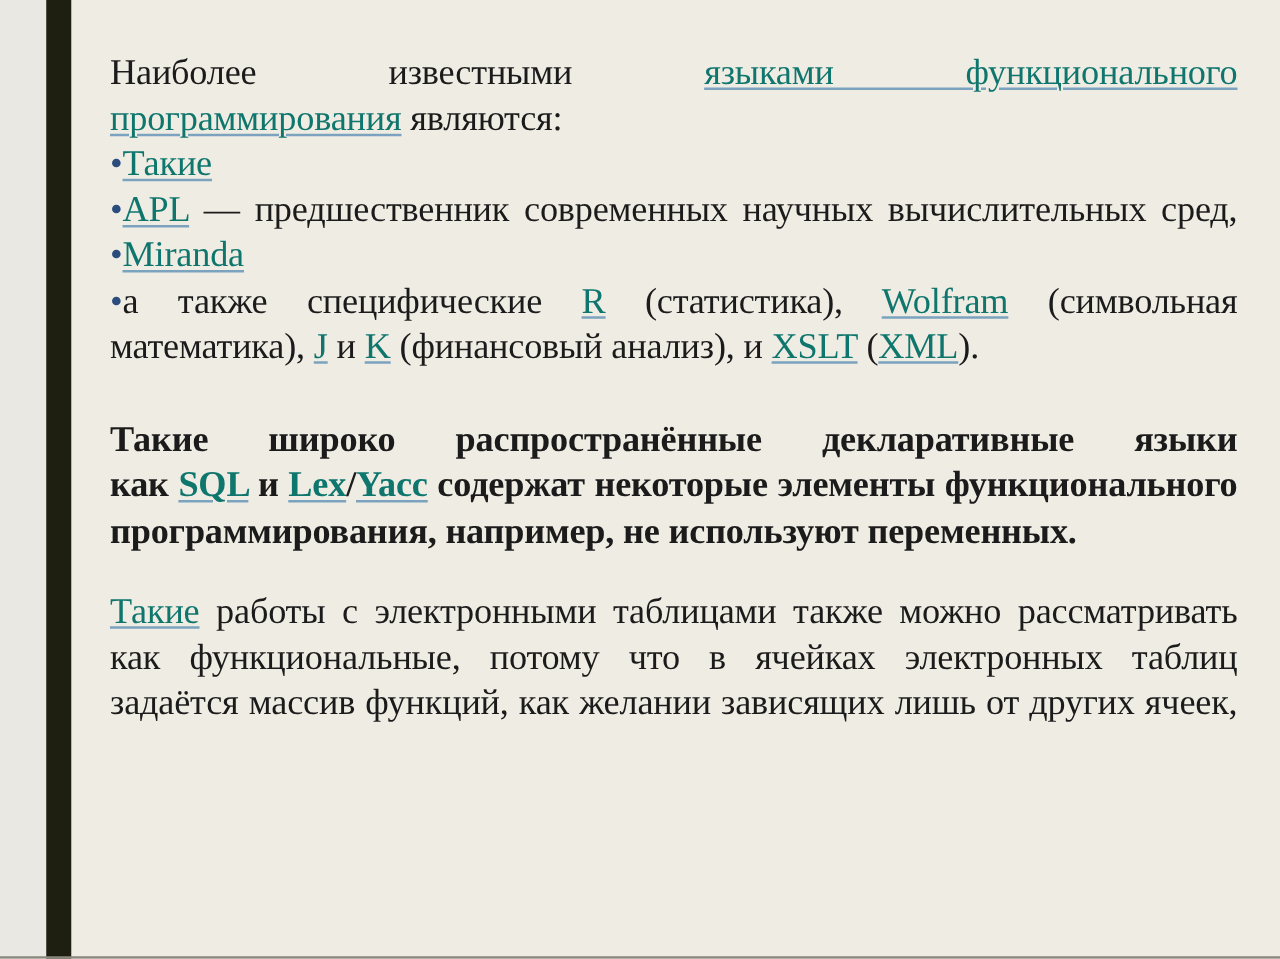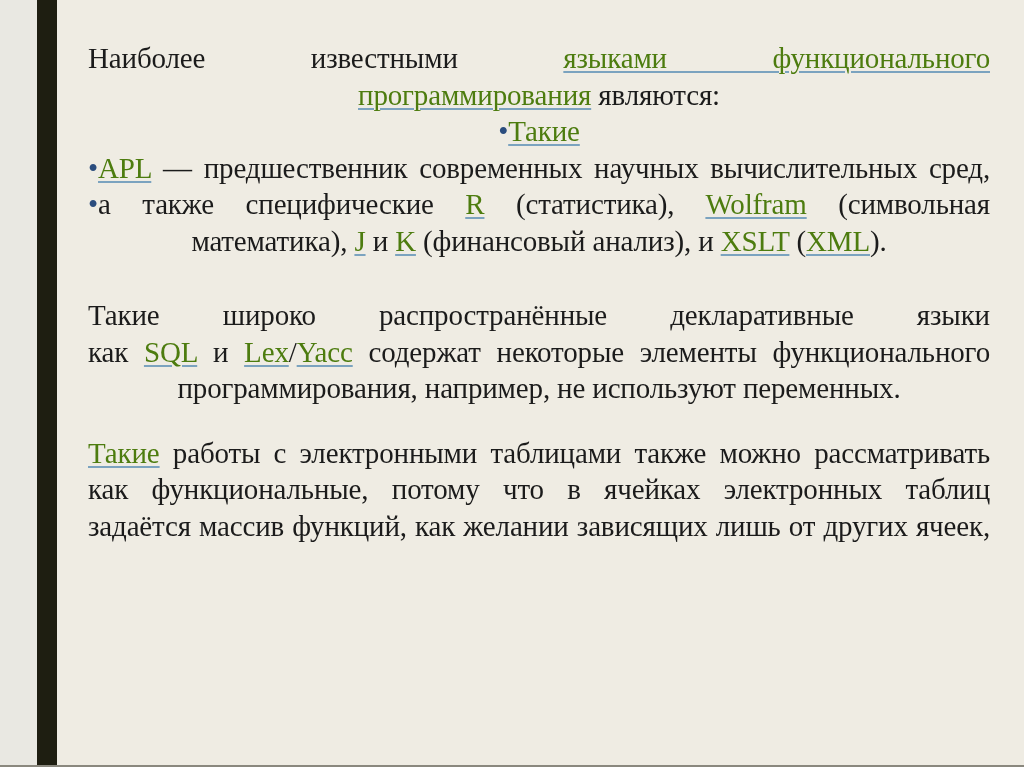--- a/index.html
+++ b/index.html
@@ -28,27 +28,27 @@
   .slide-text {
     position: absolute;
     left: 88px; top: 40px;
     width: 902px;
     color: #1b1b1b;
     font-size: 29px;
     line-height: 36.5px;
     letter-spacing: -0.15px;
   }
   .block { margin: 0; }
-  [data-name="block-declarative"] { margin-top: 38px; }
+  [data-name="block-declarative"] { margin-top: 38px; font-weight: bold; }
   [data-name="block-spreadsheet"] { margin-top: 28px; }
-  .line { min-height: 36.5px; text-align: center; }
+  .line { min-height: 36.5px; text-align: left; }
   .line.stretch { text-align: justify; text-align-last: justify; }
   .bullet { color: #2b4d7e; }
   .lnk {
-    color: #4d7c0f;
+    color: #0f766e;
     text-decoration: underline;
     text-decoration-color: #7ba3bf;
     text-decoration-thickness: 2px;
     text-underline-offset: 3px;
     cursor: pointer;
   }
 </style>
 </head>
 <body>
 
@@ -56,20 +56,21 @@
   <div class="left-strip" data-name="left-margin-strip"></div>
   <div class="accent-bar" data-name="accent-bar"></div>
   <div class="slide-text" data-name="slide-text">
       <div class="block" data-name="block-intro">
         <div class="line stretch" data-name="text-line"><span data-name="text-run">Наиболее известными </span><a href="#" class="lnk" data-name="link-functional-programming-languages-part1">языками функционального</a></div>
         <div class="line" data-name="text-line"><a href="#" class="lnk" data-name="link-functional-programming-languages-part2">программирования</a><span data-name="text-run"> являются:</span></div>
       </div>
       <div class="block" data-name="block-bullets">
         <div class="line" data-name="text-line"><span class="bullet" data-name="bullet-marker">•</span><a href="#" class="lnk" data-name="link-lisp">Такие</a></div>
         <div class="line stretch" data-name="text-line"><span class="bullet" data-name="bullet-marker">•</span><a href="#" class="lnk" data-name="link-apl">APL</a><span data-name="text-run"> — предшественник современных научных вычислительных сред,</span></div>
+        <div class="line" data-name="text-line"><span class="bullet" data-name="bullet-marker">•</span><a href="#" class="lnk" data-name="link-miranda">Miranda</a></div>
         <div class="line stretch" data-name="text-line"><span class="bullet" data-name="bullet-marker">•</span><span data-name="text-run">а также специфические </span><a href="#" class="lnk" data-name="link-r">R</a><span data-name="text-run"> (статистика), </span><a href="#" class="lnk" data-name="link-wolfram">Wolfram</a><span data-name="text-run"> (символьная</span></div>
         <div class="line" data-name="text-line"><span data-name="text-run">математика), </span><a href="#" class="lnk" data-name="link-j">J</a><span data-name="text-run"> и </span><a href="#" class="lnk" data-name="link-k">K</a><span data-name="text-run"> (финансовый анализ), и </span><a href="#" class="lnk" data-name="link-xslt">XSLT</a><span data-name="text-run"> (</span><a href="#" class="lnk" data-name="link-xml">XML</a><span data-name="text-run">).</span></div>
       </div>
       <div class="block" data-name="block-declarative">
         <div class="line stretch" data-name="text-line"><span data-name="text-run">Такие широко распространённые декларативные языки</span></div>
         <div class="line stretch" data-name="text-line"><span data-name="text-run">как </span><a href="#" class="lnk" data-name="link-sql">SQL</a><span data-name="text-run"> и </span><a href="#" class="lnk" data-name="link-lex">Lex</a><span data-name="text-run">/</span><a href="#" class="lnk" data-name="link-yacc">Yacc</a><span data-name="text-run"> содержат некоторые элементы функционального</span></div>
         <div class="line" data-name="text-line"><span data-name="text-run">программирования, например, не используют переменных.</span></div>
       </div>
       <div class="block" data-name="block-spreadsheet">
         <div class="line stretch" data-name="text-line"><a href="#" class="lnk" data-name="link-spreadsheet-languages">Такие</a><span data-name="text-run"> работы с электронными таблицами также можно рассматривать</span></div>

